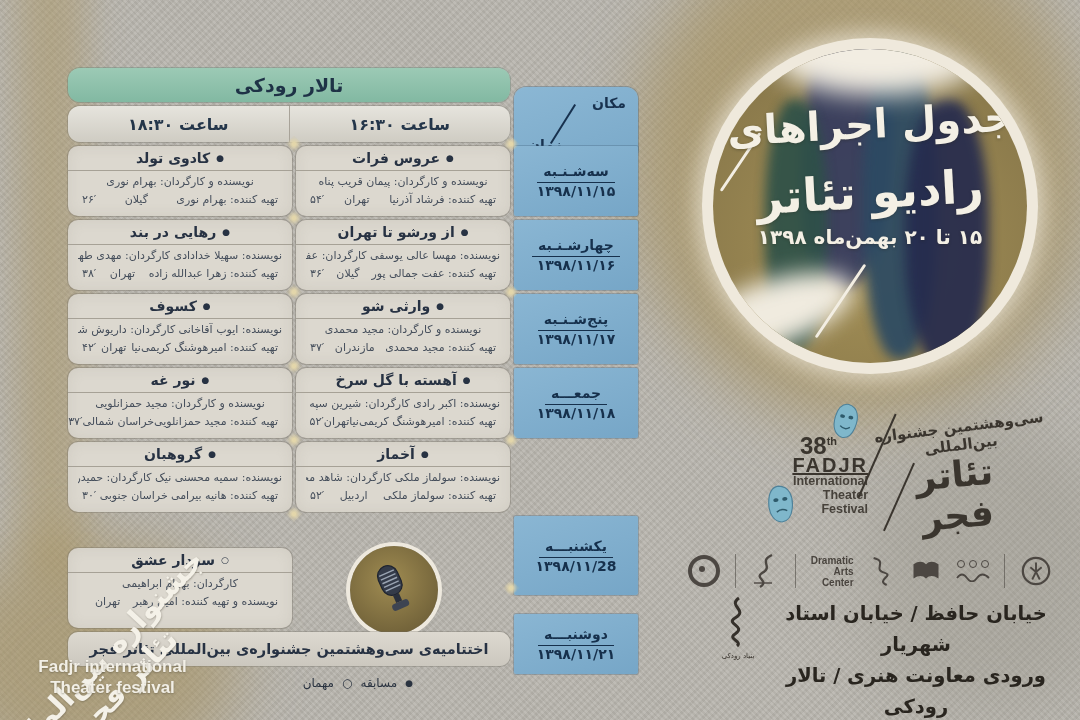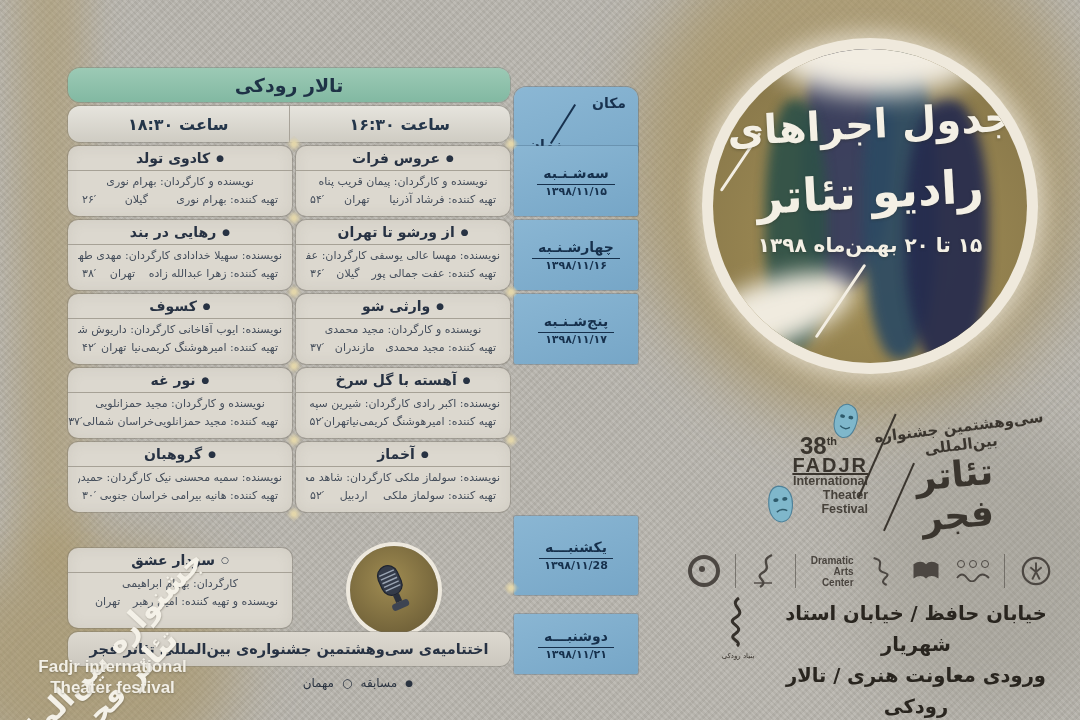--- a/index.html
+++ b/index.html
@@ -27,21 +27,21 @@
   .corner{position:absolute;left:514px;top:68px;width:124px;height:74px;border-radius:12px;
     background:linear-gradient(160deg,#8bb7d4,#7aa9c9);box-shadow:0 0 0 1px rgba(60,90,115,.35);color:#17314e;font-weight:bold;margin-top:19px;}
   .corner .mk{position:absolute;right:12px;top:8px;font-size:14px;}
   .corner .zm{position:absolute;left:14px;bottom:8px;font-size:14px;}
   .corner .sl{position:absolute;left:48px;top:14px;width:2px;height:46px;background:#17314e;transform:rotate(32deg);}
 
   .day{position:absolute;left:514px;width:124px;border-radius:2px;
     background:linear-gradient(160deg,#8ab6d3,#76a6c7);box-shadow:0 0 0 1px rgba(60,90,115,.3);
     color:#16304c;text-align:center;direction:rtl;display:flex;flex-direction:column;align-items:center;justify-content:center;}
   .day .nm{font-weight:bold;font-size:14px;border-bottom:1.5px solid #16304c;padding:0 6px 3px;}
-  .day .dt{font-weight:bold;font-size:11px;letter-spacing:1px;}
+  .day .dt{font-weight:bold;font-size:14px;letter-spacing:1px;}
 
   .card{position:absolute;height:70px;border-radius:10px;background:#dcd8cf;
     box-shadow:0 0 0 1px rgba(115,110,98,.35), inset 0 0 14px rgba(120,112,95,.12);direction:rtl;}
   .ct{height:24px;display:flex;align-items:center;justify-content:center;gap:6px;
     border-bottom:1px solid #a6a196;color:#273243;font-weight:bold;font-size:14px;}
   .ct .mk{font-size:9px;line-height:1;}
   .cb{padding:4px 10px 0;color:#454e5b;font-size:11px;}
   .cred{text-align:center;white-space:nowrap;overflow:hidden;}
   .meta{display:flex;justify-content:space-between;margin-top:5px;padding:0 4px;white-space:nowrap;}
   .col1630{left:296px;width:214px;}
@@ -69,21 +69,21 @@
   .tree{position:absolute;filter:blur(6px);opacity:.92;border-radius:45%;}
   .t1{left:88px;top:-30px;width:92px;height:270px;background:#353b5f;transform:rotate(3deg);}
   .t2{left:150px;top:0px;width:74px;height:310px;background:#2c4a63;}
   .t3{left:52px;top:50px;width:62px;height:250px;background:#2e5148;}
   .t4{left:192px;top:50px;width:84px;height:270px;background:#252b4e;}
   .wtop{position:absolute;left:60px;top:-34px;width:210px;height:80px;background:#f2ede2;filter:blur(13px);border-radius:50%;}
   .wbot{position:absolute;left:-26px;top:232px;width:170px;height:64px;background:#f0ebdf;filter:blur(11px);border-radius:50%;transform:rotate(-18deg);}
   .emtxt{position:absolute;width:100%;text-align:center;color:#f4f0e5;direction:rtl;text-shadow:0 1px 3px rgba(40,40,30,.35);}
   .em1{top:52px;font-size:40px;font-weight:bold;transform:rotate(-3deg);}
   .em2{top:116px;font-size:46px;font-weight:bold;transform:rotate(-3deg);}
-  .em3{top:184px;font-size:20px;font-weight:bold;}
+  .em3{top:176px;font-size:20px;font-weight:bold;}
   .emsl{position:absolute;background:#f3eee3;border-radius:2px;}
   .esl1{left:26px;top:78px;width:3px;height:70px;transform:rotate(34deg);}
   .esl2{left:126px;top:208px;width:3px;height:88px;transform:rotate(34deg);}
 
   
   .flogo{position:absolute;left:740px;top:398px;width:310px;height:140px;color:#3a352e;}
   .flogo .num{position:absolute;left:60px;top:34px;font-family:"Liberation Sans",sans-serif;font-weight:bold;font-size:24px;}
   .flogo .num sup{font-size:11px;}
   .enstack{position:absolute;left:0px;top:58px;width:128px;text-align:right;font-family:"Liberation Sans",sans-serif;line-height:14px;}
   .enstack .b{font-weight:bold;font-size:20px;letter-spacing:2px;line-height:18px;text-decoration:underline;}
@@ -147,20 +147,24 @@
     <div class="nm">سه‌شـنـبه</div>
     <div class="dt">۱۳۹۸/۱۱/۱۵</div>
   </div>
   <div class="day" style="top:220px;height:70px;">
     <div class="nm">چهارشـنـبه</div>
     <div class="dt">۱۳۹۸/۱۱/۱۶</div>
   </div>
   <div class="day" style="top:294px;height:70px;">
     <div class="nm">پنج‌شـنـبه</div>
     <div class="dt">۱۳۹۸/۱۱/۱۷</div>
+  </div>
+  <div class="day" style="top:368px;height:70px;">
+    <div class="nm">جمعـــه</div>
+    <div class="dt">۱۳۹۸/۱۱/۱۸</div>
   </div>
   <div class="day" style="top:516px;height:79px;">
     <div class="nm">یکشنبـــه</div>
     <div class="dt">۱۳۹۸/۱۱/28</div>
   </div>
   <div class="day" style="top:614px;height:60px;">
     <div class="nm">دوشنبـــه</div>
     <div class="dt">۱۳۹۸/۱۱/۲۱</div>
   </div>
 

